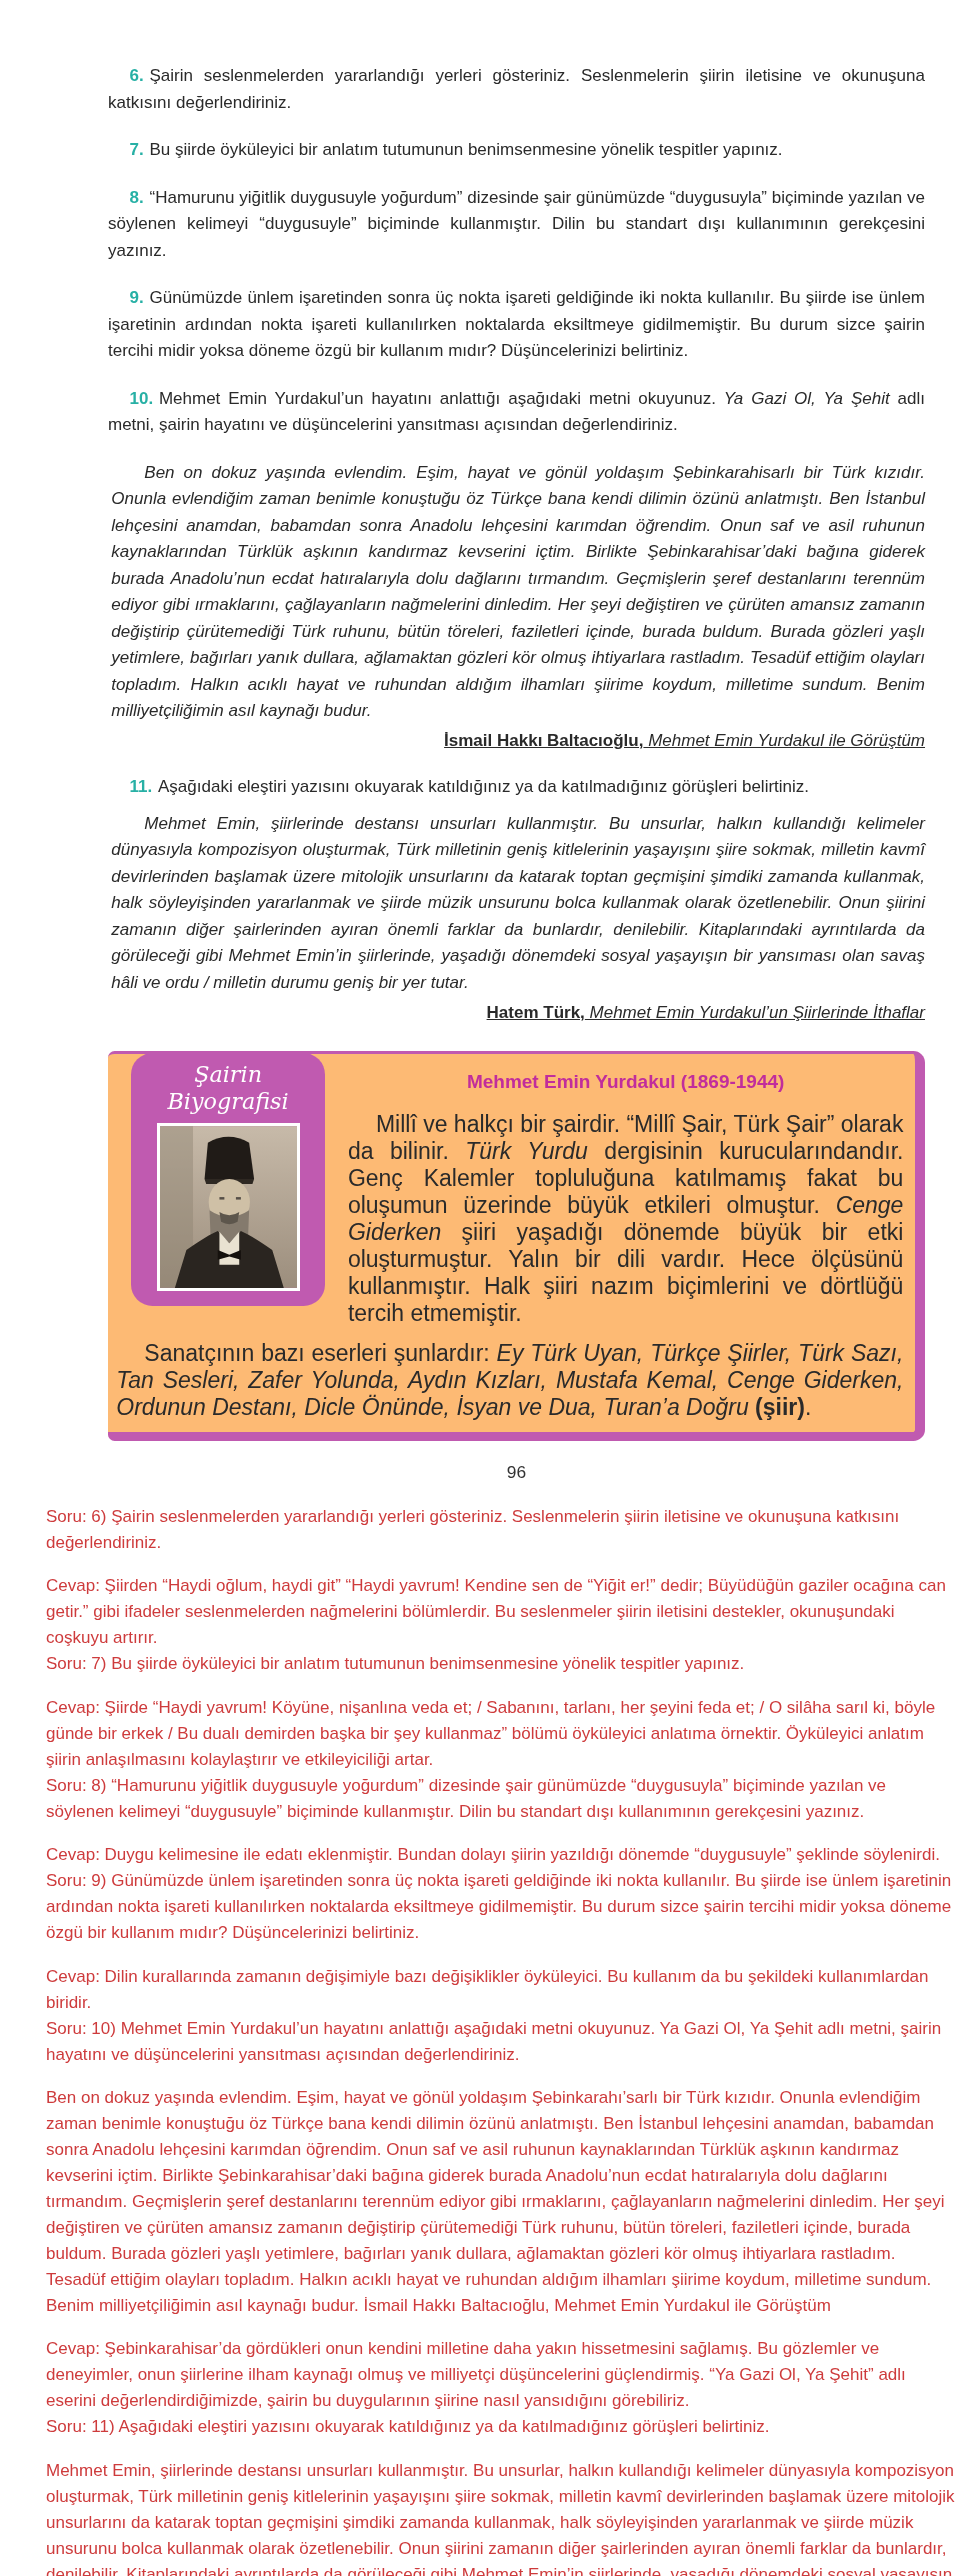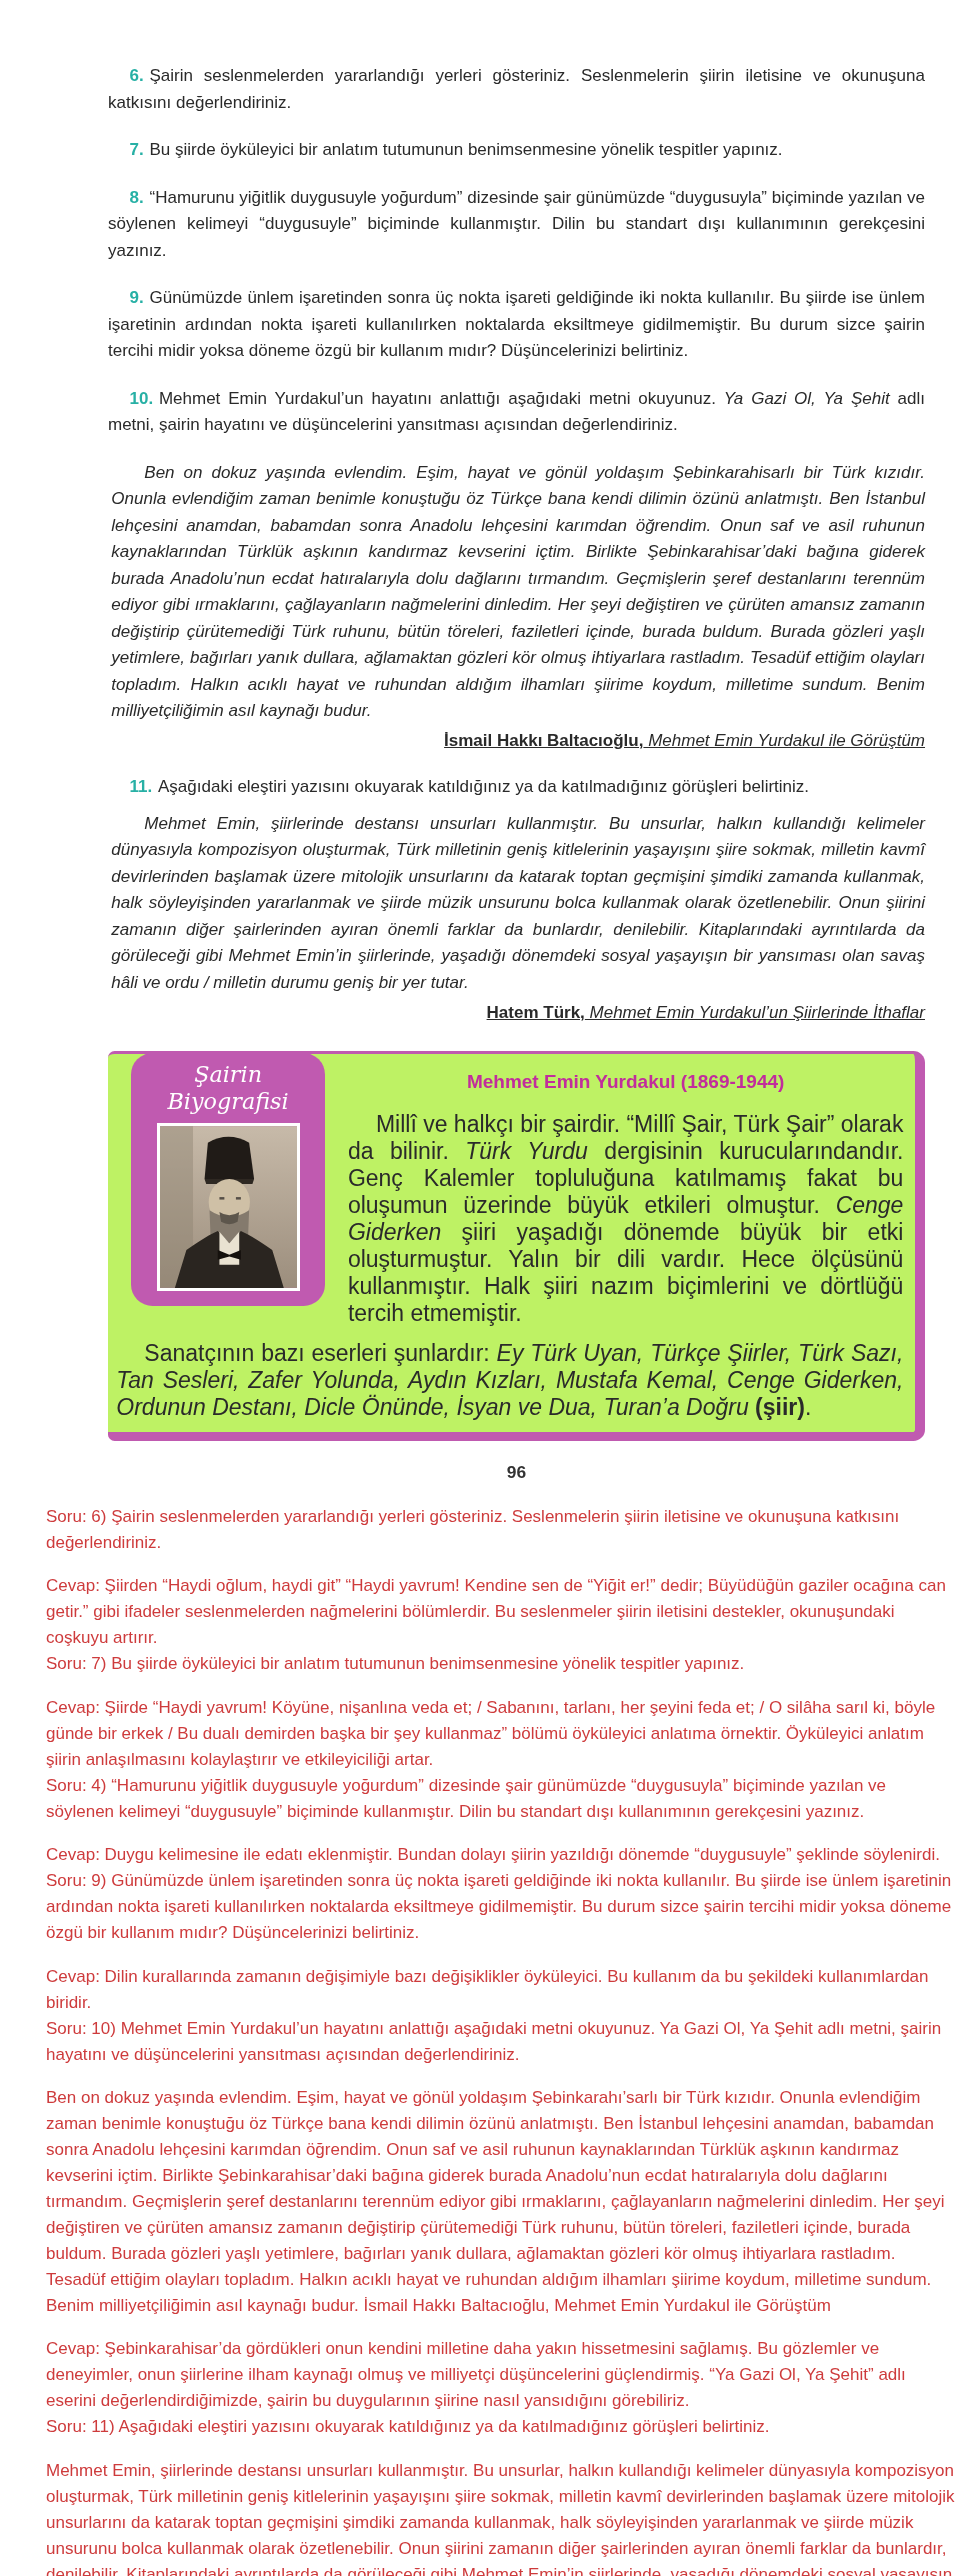--- a/index.html
+++ b/index.html
@@ -27,21 +27,21 @@
 
   
   .bio-box {
     margin: 25px 0 0 0;
     border-right: 10.8px solid #c05ab0;
     border-bottom: 9px solid #c05ab0;
     border-top: 3.3px solid #c05ab0;
     border-radius: 6.6px 11.6px 11.6px 6.6px;
     padding: 10px 11.6px 3.3px 8.3px;
     overflow: hidden;
-    background: #bef264;
+    background: #fdba74;
   }
   .bio-tab {
     float: left;
     width: 172px;
     background: #c05ab0;
     border-radius: 21.5px;
     padding: 8.3px 10.8px 15px 10.8px;
     margin: -11.6px 23px 10px 15px;
     text-align: center;
   }
@@ -74,21 +74,20 @@
     margin: 0 0 13.2px 0;
   }
   .bio-p i { font-style: italic; }
   .bio-p b { font-weight: bold; }
 
   .page-num {
     text-align: center;
     font-size: 17.4px;
     color: #333333;
     margin: 18px 0 13.2px 0;
-    font-weight: bold;
   }
 
   
   .qa {
     padding: 5px 16.6px 23px 46px;
     color: #ce3b3c;
     font-size: 17px;
     line-height: 26px;
     text-align: left;
   }
@@ -149,21 +148,21 @@
   </div>
 
   <div class="page-num">96</div>
 </div>
 
 <div class="qa">
   <p class="blk soru">Soru: 6) Şairin seslenmelerden yararlandığı yerleri gösteriniz. Seslenmelerin şiirin iletisine ve okunuşuna katkısını değerlendiriniz.</p>
   <p class="blk cevap gap">Cevap: Şiirden “Haydi oğlum, haydi git” “Haydi yavrum! Kendine sen de “Yiğit er!” dedir; Büyüdüğün gaziler ocağına can getir.” gibi ifadeler seslenmelerden nağmelerini bölümlerdir. Bu seslenmeler şiirin iletisini destekler, okunuşundaki coşkuyu artırır.</p>
   <p class="blk soru">Soru: 7) Bu şiirde öyküleyici bir anlatım tutumunun benimsenmesine yönelik tespitler yapınız.</p>
   <p class="blk cevap gap">Cevap: Şiirde “Haydi yavrum! Köyüne, nişanlına veda et; / Sabanını, tarlanı, her şeyini feda et; / O silâha sarıl ki, böyle günde bir erkek / Bu dualı demirden başka bir şey kullanmaz” bölümü öyküleyici anlatıma örnektir. Öyküleyici anlatım şiirin anlaşılmasını kolaylaştırır ve etkileyiciliği artar.</p>
-  <p class="blk soru">Soru: 4) “Hamurunu yiğitlik duygusuyle yoğurdum” dizesinde şair günümüzde “duygusuyla” biçiminde yazılan ve söylenen kelimeyi “duygusuyle” biçiminde kullanmıştır. Dilin bu standart dışı kullanımının gerekçesini yazınız.</p>
+  <p class="blk soru">Soru: 8) “Hamurunu yiğitlik duygusuyle yoğurdum” dizesinde şair günümüzde “duygusuyla” biçiminde yazılan ve söylenen kelimeyi “duygusuyle” biçiminde kullanmıştır. Dilin bu standart dışı kullanımının gerekçesini yazınız.</p>
   <p class="blk cevap gap">Cevap: Duygu kelimesine ile edatı eklenmiştir. Bundan dolayı şiirin yazıldığı dönemde “duygusuyle” şeklinde söylenirdi.</p>
   <p class="blk soru">Soru: 9) Günümüzde ünlem işaretinden sonra üç nokta işareti geldiğinde iki nokta kullanılır. Bu şiirde ise ünlem işaretinin ardından nokta işareti kullanılırken noktalarda eksiltmeye gidilmemiştir. Bu durum sizce şairin tercihi midir yoksa döneme özgü bir kullanım mıdır? Düşüncelerinizi belirtiniz.</p>
   <p class="blk cevap gap">Cevap: Dilin kurallarında zamanın değişimiyle bazı değişiklikler öyküleyici. Bu kullanım da bu şekildeki kullanımlardan biridir.</p>
   <p class="blk soru">Soru: 10) Mehmet Emin Yurdakul’un hayatını anlattığı aşağıdaki metni okuyunuz. Ya Gazi Ol, Ya Şehit adlı metni, şairin hayatını ve düşüncelerini yansıtması açısından değerlendiriniz.</p>
   <p class="blk qpassage gap">Ben on dokuz yaşında evlendim. Eşim, hayat ve gönül yoldaşım Şebinkarahı’sarlı bir Türk kızıdır. Onunla evlendiğim zaman benimle konuştuğu öz Türkçe bana kendi dilimin özünü anlatmıştı. Ben İstanbul lehçesini anamdan, babamdan sonra Anadolu lehçesini karımdan öğrendim. Onun saf ve asil ruhunun kaynaklarından Türklük aşkının kandırmaz kevserini içtim. Birlikte Şebinkarahisar’daki bağına giderek burada Anadolu’nun ecdat hatıralarıyla dolu dağlarını tırmandım. Geçmişlerin şeref destanlarını terennüm ediyor gibi ırmaklarını, çağlayanların nağmelerini dinledim. Her şeyi değiştiren ve çürüten amansız zamanın değiştirip çürütemediği Türk ruhunu, bütün töreleri, faziletleri içinde, burada buldum. Burada gözleri yaşlı yetimlere, bağırları yanık dullara, ağlamaktan gözleri kör olmuş ihtiyarlara rastladım. Tesadüf ettiğim olayları topladım. Halkın acıklı hayat ve ruhundan aldığım ilhamları şiirime koydum, milletime sundum. Benim milliyetçiliğimin asıl kaynağı budur. İsmail Hakkı Baltacıoğlu, Mehmet Emin Yurdakul ile Görüştüm</p>
   <p class="blk cevap gap">Cevap: Şebinkarahisar’da gördükleri onun kendini milletine daha yakın hissetmesini sağlamış. Bu gözlemler ve deneyimler, onun şiirlerine ilham kaynağı olmuş ve milliyetçi düşüncelerini güçlendirmiş. “Ya Gazi Ol, Ya Şehit” adlı eserini değerlendirdiğimizde, şairin bu duygularının şiirine nasıl yansıdığını görebiliriz.</p>
   <p class="blk soru">Soru: 11) Aşağıdaki eleştiri yazısını okuyarak katıldığınız ya da katılmadığınız görüşleri belirtiniz.</p>
   <p class="blk qpassage gap">Mehmet Emin, şiirlerinde destansı unsurları kullanmıştır. Bu unsurlar, halkın kullandığı kelimeler dünyasıyla kompozisyon oluşturmak, Türk milletinin geniş kitlelerinin yaşayışını şiire sokmak, milletin kavmî devirlerinden başlamak üzere mitolojik unsurlarını da katarak toptan geçmişini şimdiki zamanda kullanmak, halk söyleyişinden yararlanmak ve şiirde müzik unsurunu bolca kullanmak olarak özetlenebilir. Onun şiirini zamanın diğer şairlerinden ayıran önemli farklar da bunlardır, denilebilir. Kitaplarındaki ayrıntılarda da görüleceği gibi Mehmet Emin’in şiirlerinde, yaşadığı dönemdeki sosyal yaşayışın bir yansıması olan savaş hâli ve ordu / milletin durumu geniş bir yer tutar. Hatem Türk, Mehmet Emin Yurdakul’un Şiirlerinde İthaflar</p>
   <p class="blk cevap gap">Cevap: Mehmet Emin Yurdakul şiirlerini halkın geçmişinden, yaşayışından almış ve halkın diline yakın bir şekilde söylemiştir. Bu anlamdaki ifadelere katılıyorum.</p>
 </div>

